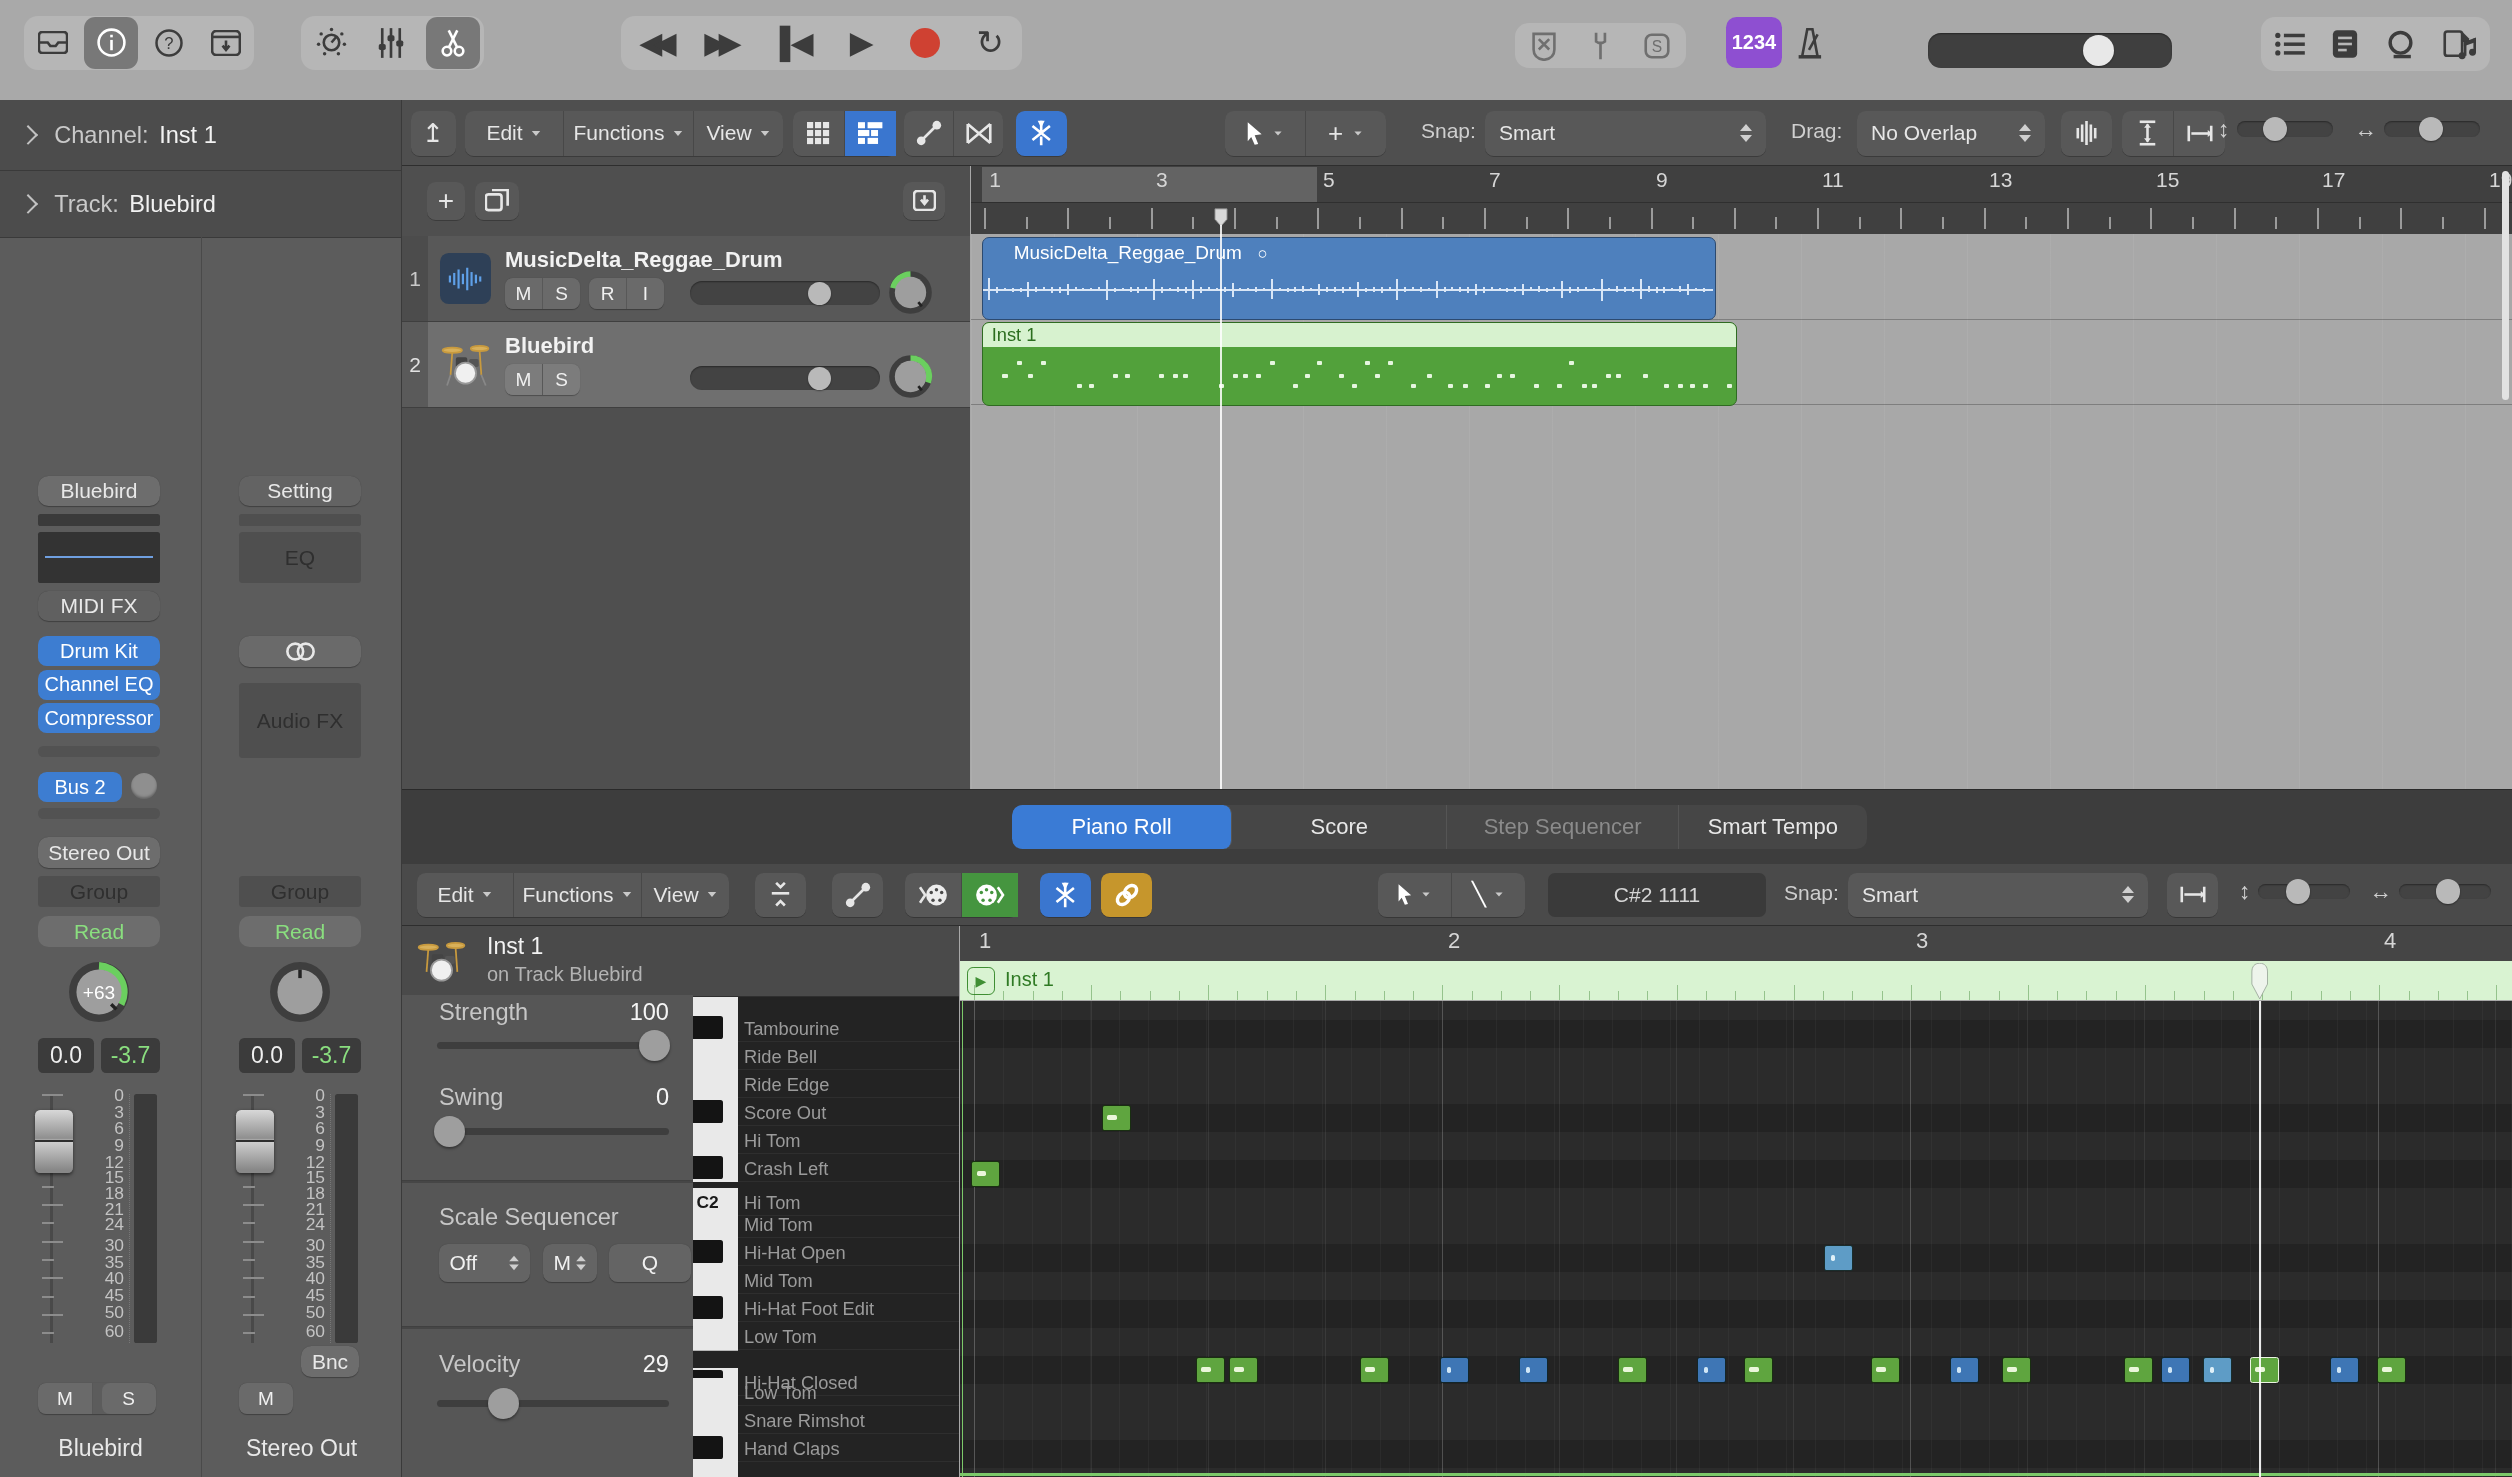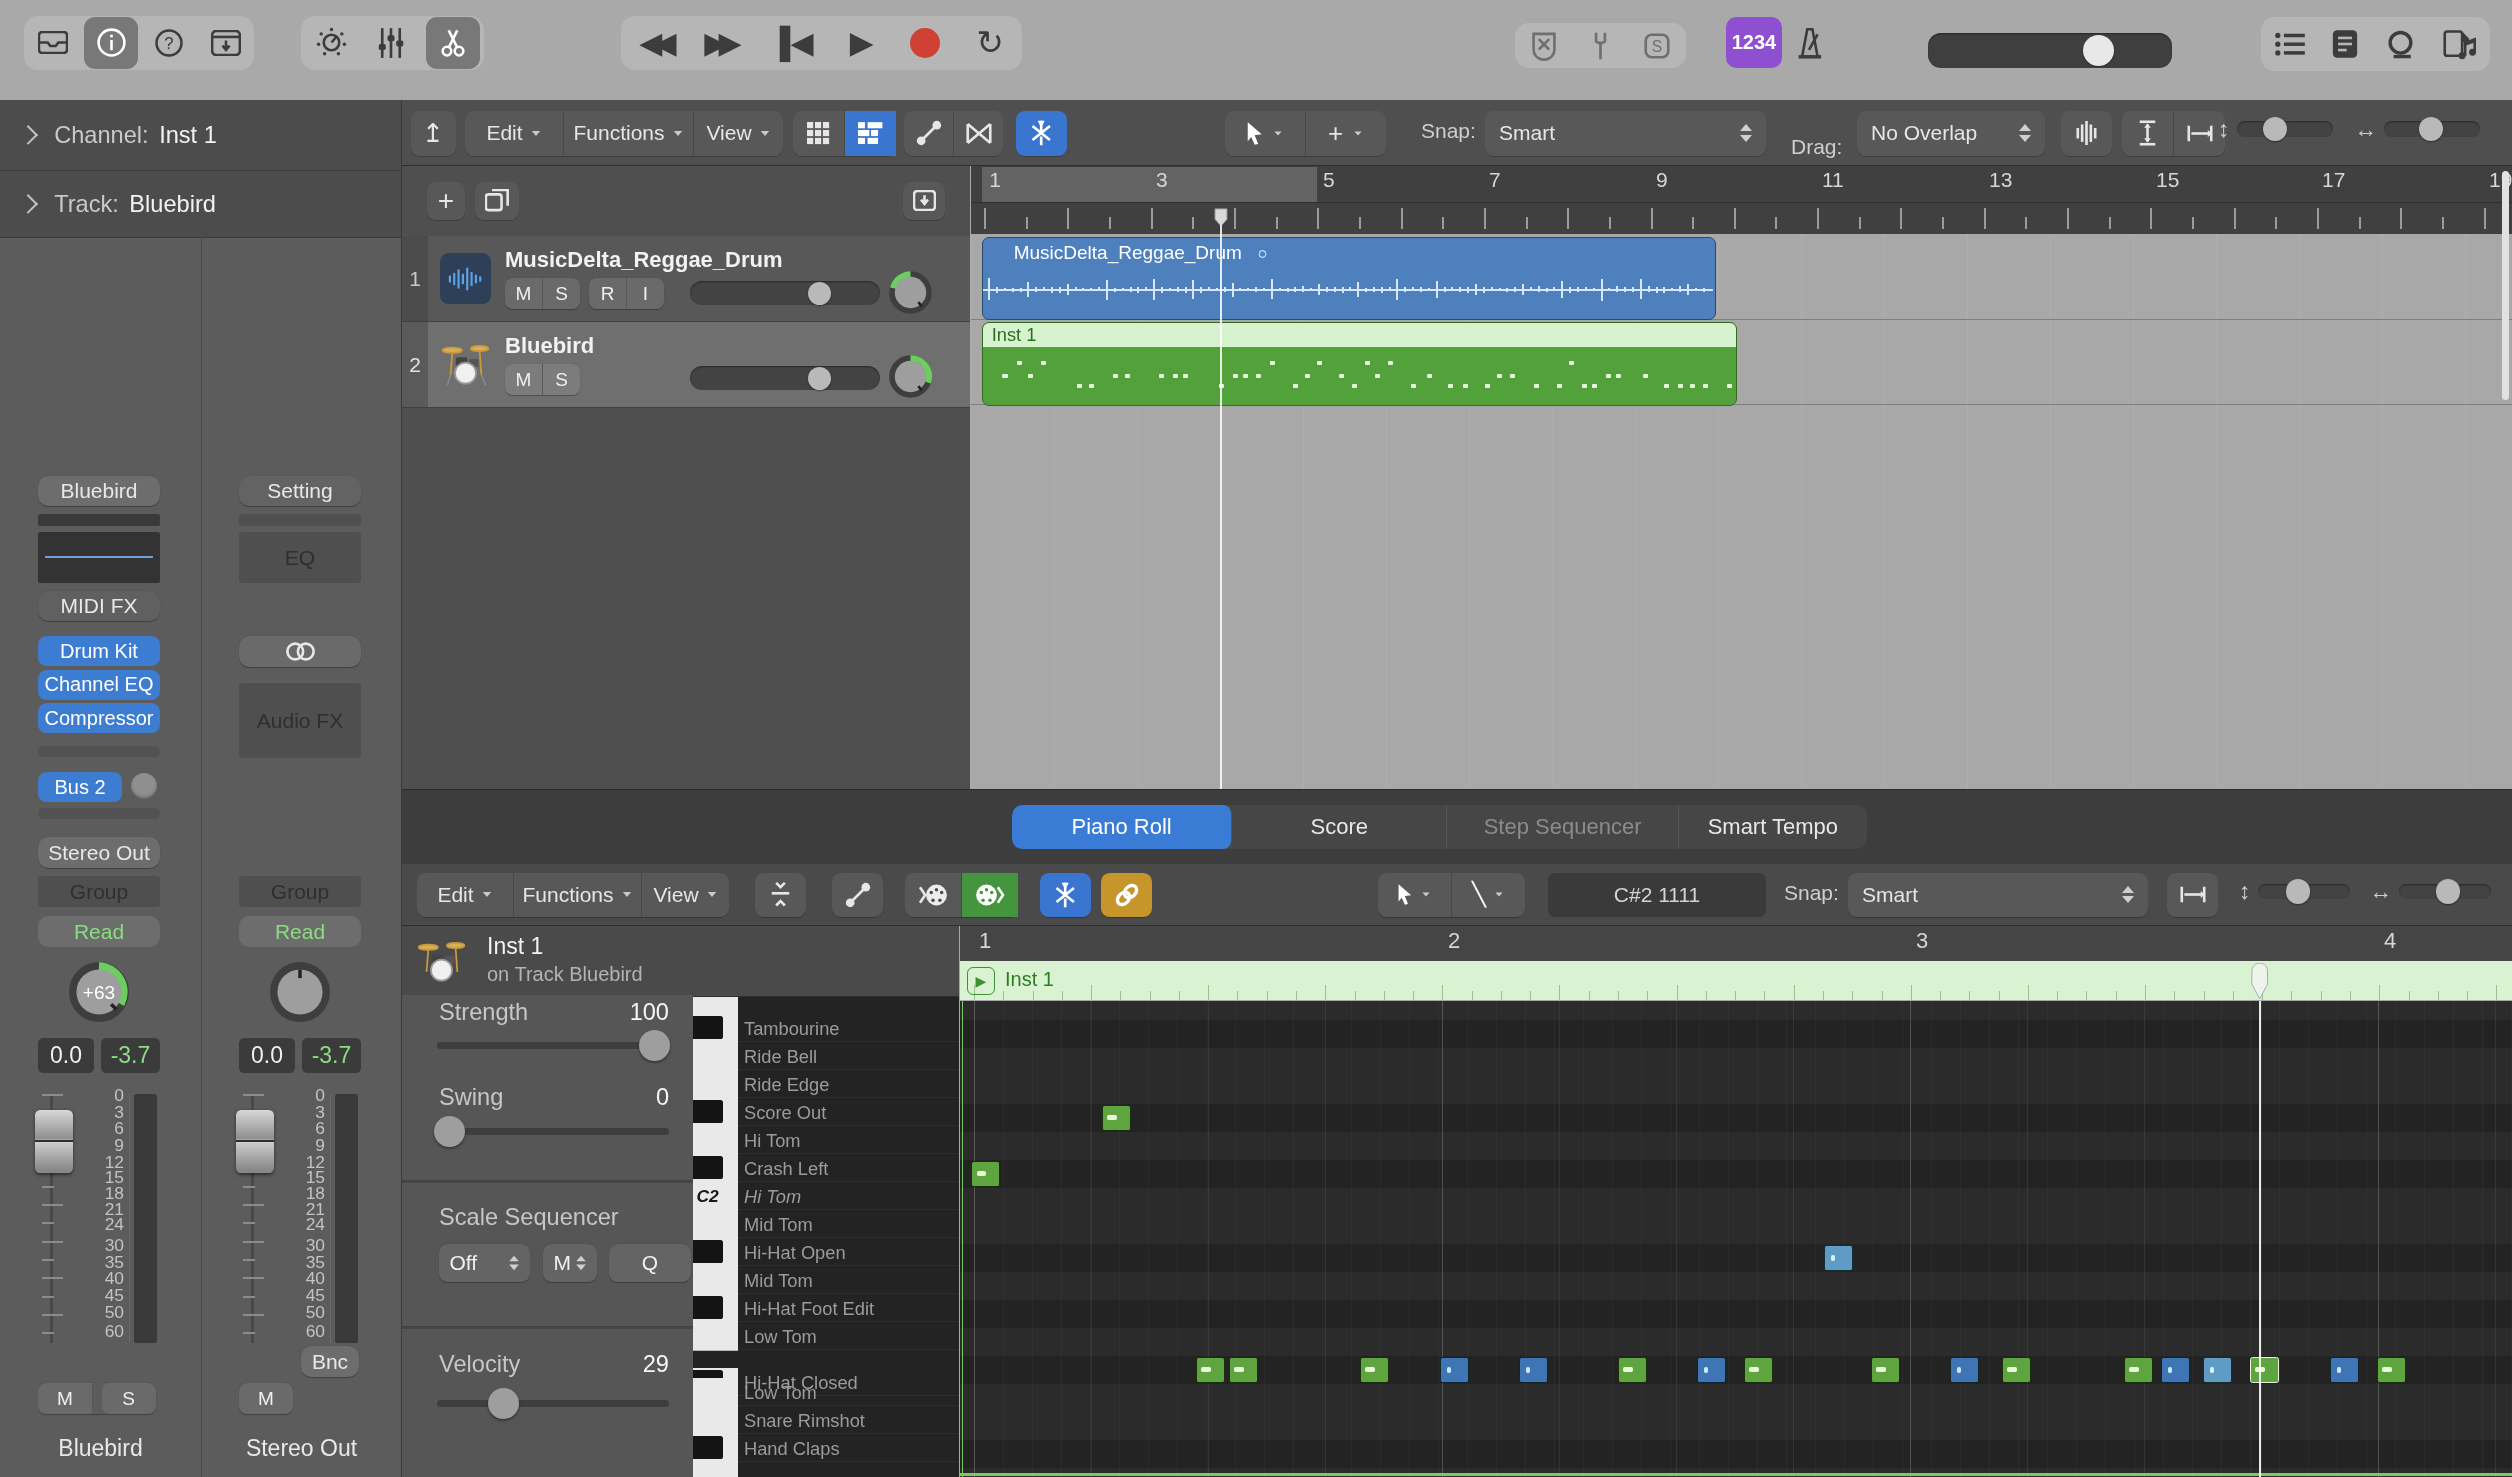--- a/index.html
+++ b/index.html
@@ -512,21 +512,21 @@
       </div>
   </div>
   <span class="abs toollabel" style="left:1019px;top:19px;"><span>Snap:</span></span>
   <div class="abs tbtn" style="left:1083px;top:10.5px;width:281px;height:45px;justify-content:flex-start;padding:0 14px;box-sizing:border-box;">
     <span>Smart</span>
       <span class="updn">
         <i class="u"></i>
         <i class="d"></i>
       </span>
   </div>
-  <span class="abs toollabel" style="left:1389px;top:35px;text-align:center;"><span>Drag:</span></span>
+  <span class="abs toollabel" style="left:1389px;top:19px;text-align:center;"><span>Drag:</span></span>
   <div class="abs tbtn" style="left:1455px;top:10.5px;width:188px;height:45px;justify-content:flex-start;padding:0 14px;box-sizing:border-box;">
     <span>No Overlap</span>
       <span class="updn">
         <i class="u"></i>
         <i class="d"></i>
       </span>
   </div>
   <div class="abs tbtn" style="left:1659px;top:10.5px;width:51px;height:45px;">
       <svg width="23" height="24.4" viewBox="0 0 26 28">
         <g stroke="#e6e6e6" stroke-width="3">
@@ -1111,21 +1111,21 @@
       <div style="position: absolute; left: 0px; top: 0px; width: 45px; height: 28px; background: rgb(233, 233, 233); border-bottom: 0.9px solid rgb(181, 181, 181);"></div>
       <div class="nm">Hi Tom</div>
       <div style="position: absolute; left: 45px; top: 27px; width: 221px; height: 0.9px; background: rgb(46, 46, 46);"></div>
     </div>
     <div class="drumrow" style="top: 159px; height: 28px;">
       <div style="position: absolute; left: 0px; top: 0px; width: 45px; height: 28px; background: rgb(233, 233, 233);"></div>
       <div style="position: absolute; left: 0px; top: 1.7px; width: 30px; height: 23.6px; background: rgb(20, 20, 20); border-radius: 0px 2.6px 2.6px 0px;"></div>
       <div class="nm">Crash Left</div>
       <div style="position: absolute; left: 45px; top: 27px; width: 221px; height: 0.9px; background: rgb(46, 46, 46);"></div>
     </div>
-    <div class="drumrow" style="top: 187px; height: 28px; font-style: italic;">
+    <div class="drumrow" style="top: 193px; height: 28px;">
       <div style="position: absolute; left: 0px; top: 0px; width: 45px; height: 28px; background: rgb(233, 233, 233); border-bottom: 0.9px solid rgb(181, 181, 181);"></div>
       <div style="position: absolute; left: 3.5px; top: 3.5px; font-size: 17.4px; font-weight: bold; color: rgb(26, 26, 26);">C2</div>
       <div class="nm">Hi Tom</div>
       <div style="position: absolute; left: 45px; top: 27px; width: 221px; height: 0.9px; background: rgb(46, 46, 46);"></div>
     </div>
     <div class="drumrow" style="top: 215px; height: 28px;">
       <div style="position: absolute; left: 0px; top: 0px; width: 45px; height: 28px; background: rgb(233, 233, 233); border-bottom: 0.9px solid rgb(181, 181, 181);"></div>
       <div class="nm">Mid Tom</div>
       <div style="position: absolute; left: 45px; top: 27px; width: 221px; height: 0.9px; background: rgb(46, 46, 46);"></div>
     </div>

